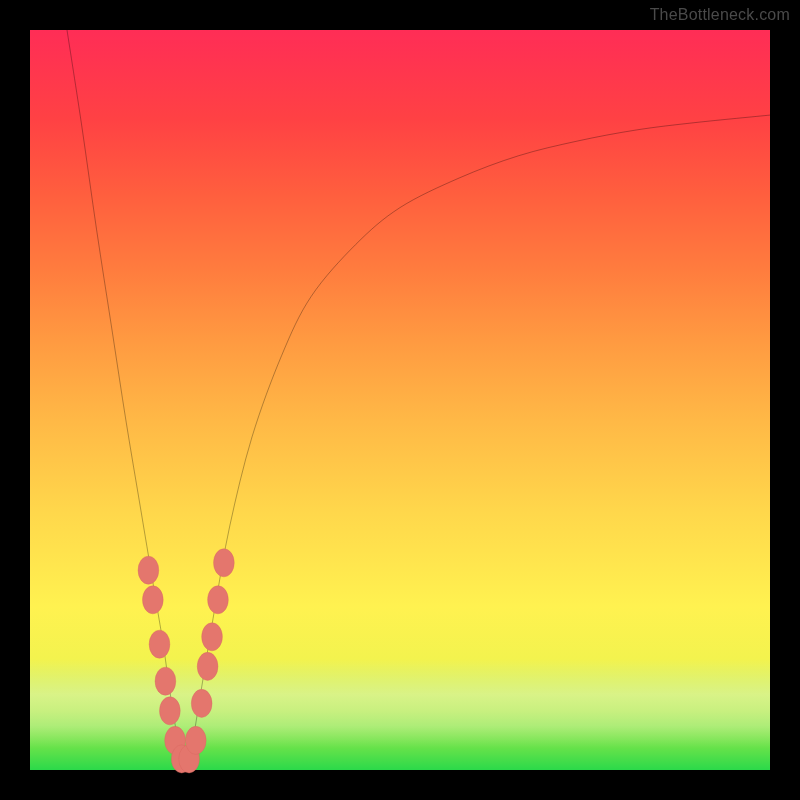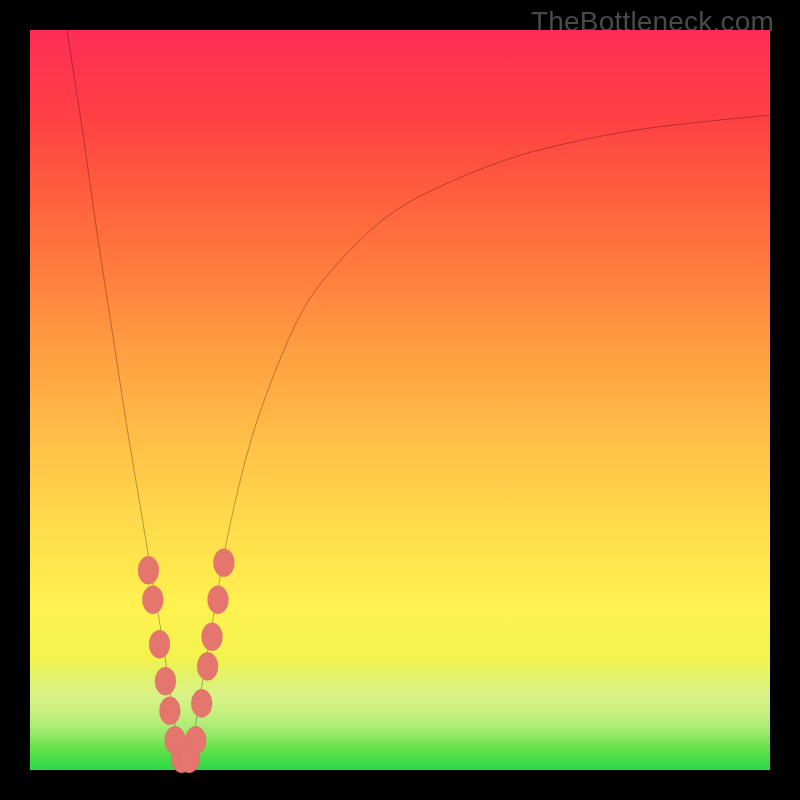--- a/index.html
+++ b/index.html
@@ -51,23 +51,23 @@
       rgba(255,255,255,0.0) 0%,
       rgba(255,255,255,0.25) 25%,
       rgba(255,255,255,0.33) 60%,
       rgba(255,255,255,0.0) 100%
     );
     pointer-events: none;
   }
   .watermark {
     position: absolute;
     top: 6px;
-    right: 26px;
+    right: 10px;
     color: #4a4a4a;
-    font-size: 28px;
+    font-size: 16px;
     font-weight: 500;
     letter-spacing: 0.2px;
     user-select: none;
   }
   svg.curve {
     position: absolute;
     left: 0;
     top: 0;
     width: 100%;
     height: 100%;

